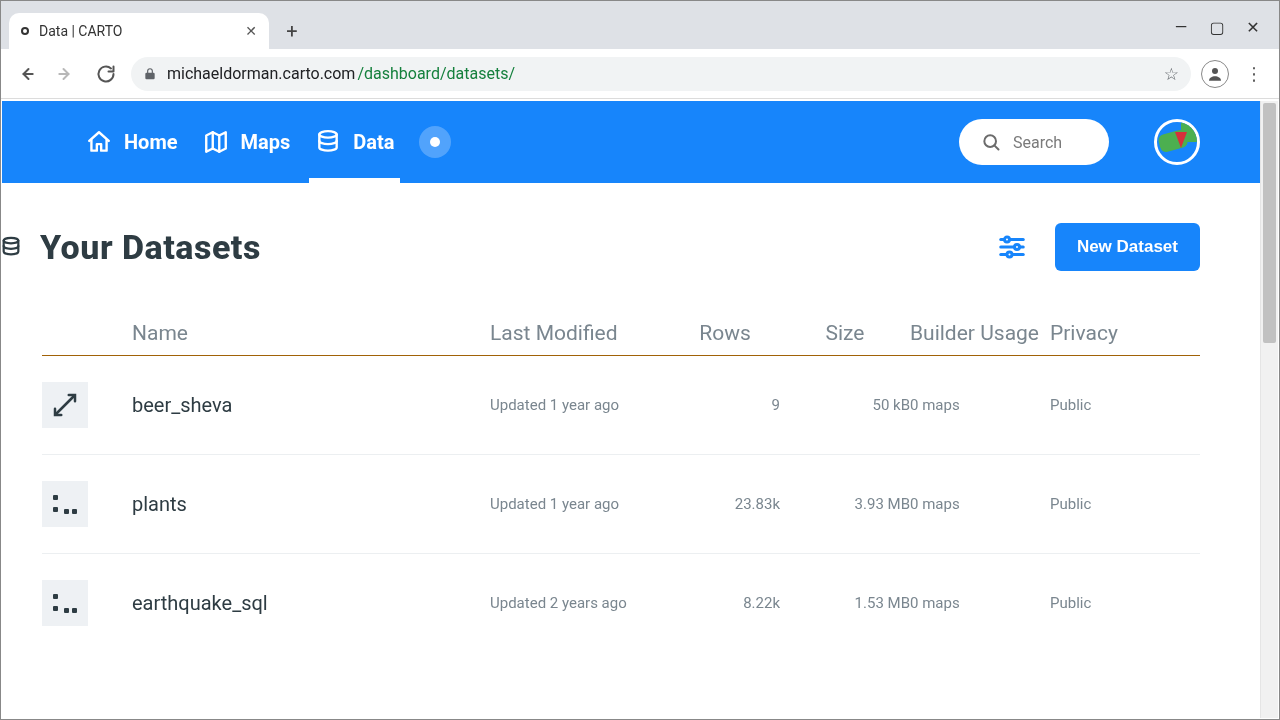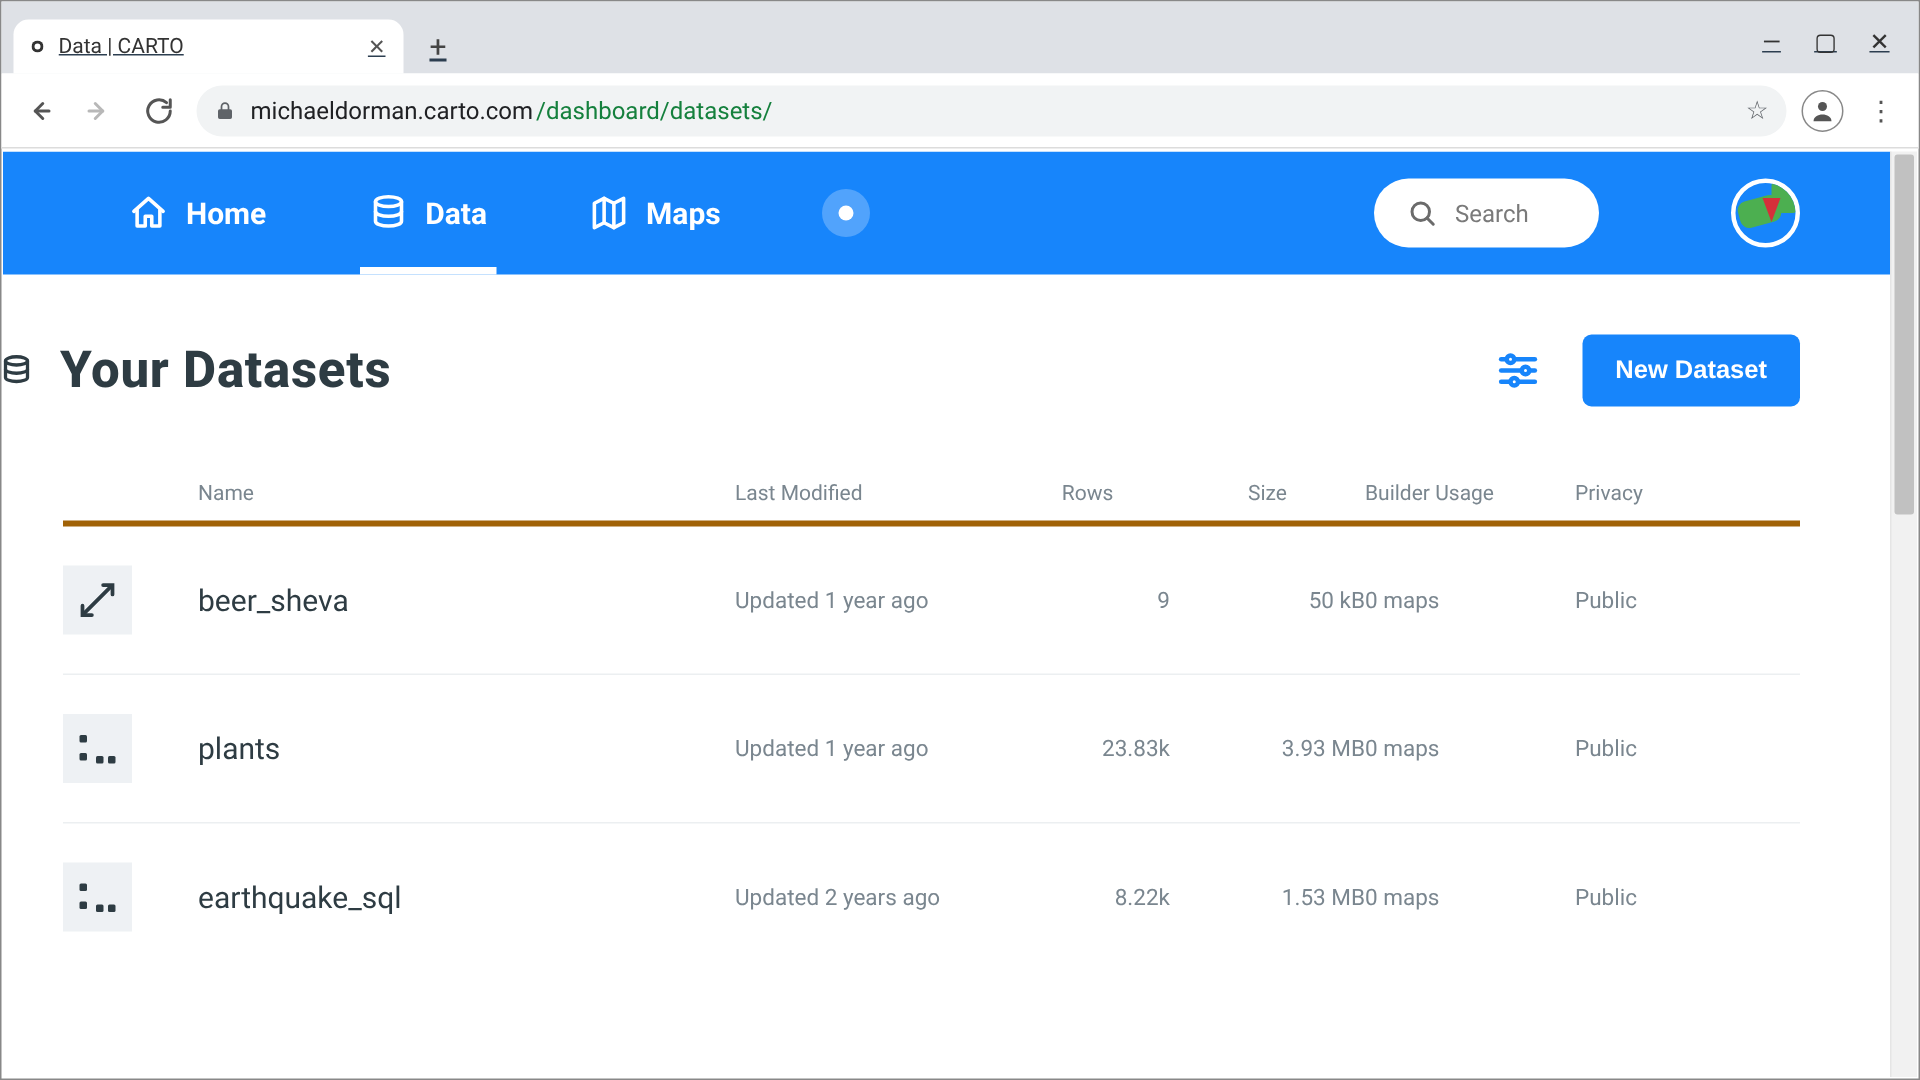--- a/index.html
+++ b/index.html
@@ -20,21 +20,20 @@
     background: #fff;
     position: relative;
   }
   .tab-strip {
     height: 48px;
     background: #dee1e6;
     display: flex;
     align-items: flex-end;
     padding: 8px 8px 0 8px;
     gap: 8px;
-    text-decoration: underline;
   }
   .tab {
     background: #fff;
     height: 36px;
     width: 260px;
     border-radius: 10px 10px 0 0;
     display: flex;
     align-items: center;
     padding: 0 12px;
     gap: 10px;
@@ -128,21 +127,21 @@
   }
 
   
   .app-header {
     background: #1785fb;
     height: 82px;
     display: flex;
     align-items: center;
     padding: 0 60px 0 84px;
     color: #fff;
-    gap: 68px;
+    gap: 25px;
     position: relative;
   }
   .nav-item {
     display: flex;
     align-items: center;
     gap: 12px;
     font-size: 20px;
     font-weight: 700;
     height: 82px;
     position: relative;
@@ -239,24 +238,24 @@
   
   .list {
     margin-left: 40px;
   }
   .cols, .row {
     display: grid;
     grid-template-columns: 90px 1fr 180px 110px 130px 140px 150px;
     align-items: center;
   }
   .cols {
-    font-size: 14px;
+    font-size: 21px;
     color: #7a868f;
     padding: 10px 0;
-    border-bottom: 4px solid #a16207;
+    border-bottom: 1px solid #a16207;
   }
   .cols .right { text-align: center; }
   .row {
     padding: 26px 0;
     border-bottom: 1px solid #eceff1;
   }
   .thumb-box {
     width: 46px; height: 46px;
     background: #eef1f4;
     display: flex; align-items: center; justify-content: center;
@@ -345,39 +344,39 @@
       <div class="app-header">
         <div class="nav-item">
           <span class="icon">
             <svg width="26" height="26" viewBox="0 0 24 24" fill="none" stroke="#fff" stroke-width="2.2" stroke-linecap="round" stroke-linejoin="round">
                 <path d="M3 11l9-8 9 8"></path>
                 <path d="M5 10v10h5v-6h4v6h5V10"></path>
               </svg>
           </span>
           <span>Home</span>
         </div>
+        <div class="nav-item">
+          <span class="icon">
+            <svg width="26" height="26" viewBox="0 0 24 24" fill="none" stroke="#fff" stroke-width="2.2" stroke-linecap="round" stroke-linejoin="round">
+                <polygon points="3 6 9 3 15 6 21 3 21 18 15 21 9 18 3 21"></polygon>
+                <line x1="9" y1="3" x2="9" y2="18"></line>
+                <line x1="15" y1="6" x2="15" y2="21"></line>
+              </svg>
+          </span>
+          <span>Maps</span>
+        </div>
         <div class="nav-item active">
           <span class="icon">
             <svg width="26" height="26" viewBox="0 0 24 24" fill="none" stroke="#fff" stroke-width="2.2" stroke-linecap="round" stroke-linejoin="round">
                 <ellipse cx="12" cy="5" rx="8" ry="3"></ellipse>
                 <path d="M4 5v6c0 1.7 3.6 3 8 3s8-1.3 8-3V5"></path>
                 <path d="M4 11v6c0 1.7 3.6 3 8 3s8-1.3 8-3v-6"></path>
               </svg>
           </span>
           <span>Data</span>
-        </div>
-        <div class="nav-item">
-          <span class="icon">
-            <svg width="26" height="26" viewBox="0 0 24 24" fill="none" stroke="#fff" stroke-width="2.2" stroke-linecap="round" stroke-linejoin="round">
-                <polygon points="3 6 9 3 15 6 21 3 21 18 15 21 9 18 3 21"></polygon>
-                <line x1="9" y1="3" x2="9" y2="18"></line>
-                <line x1="15" y1="6" x2="15" y2="21"></line>
-              </svg>
-          </span>
-          <span>Maps</span>
         </div>
         <div class="notif-dot">
           <span class="inner"></span>
         </div>
         <div class="spacer"></div>
         <div class="search-pill">
           <svg width="20" height="20" viewBox="0 0 24 24" fill="none" stroke-width="2.4" stroke-linecap="round" stroke-linejoin="round">
               <circle cx="11" cy="11" r="7"></circle>
               <line x1="21" y1="21" x2="16" y2="16"></line>
             </svg>

